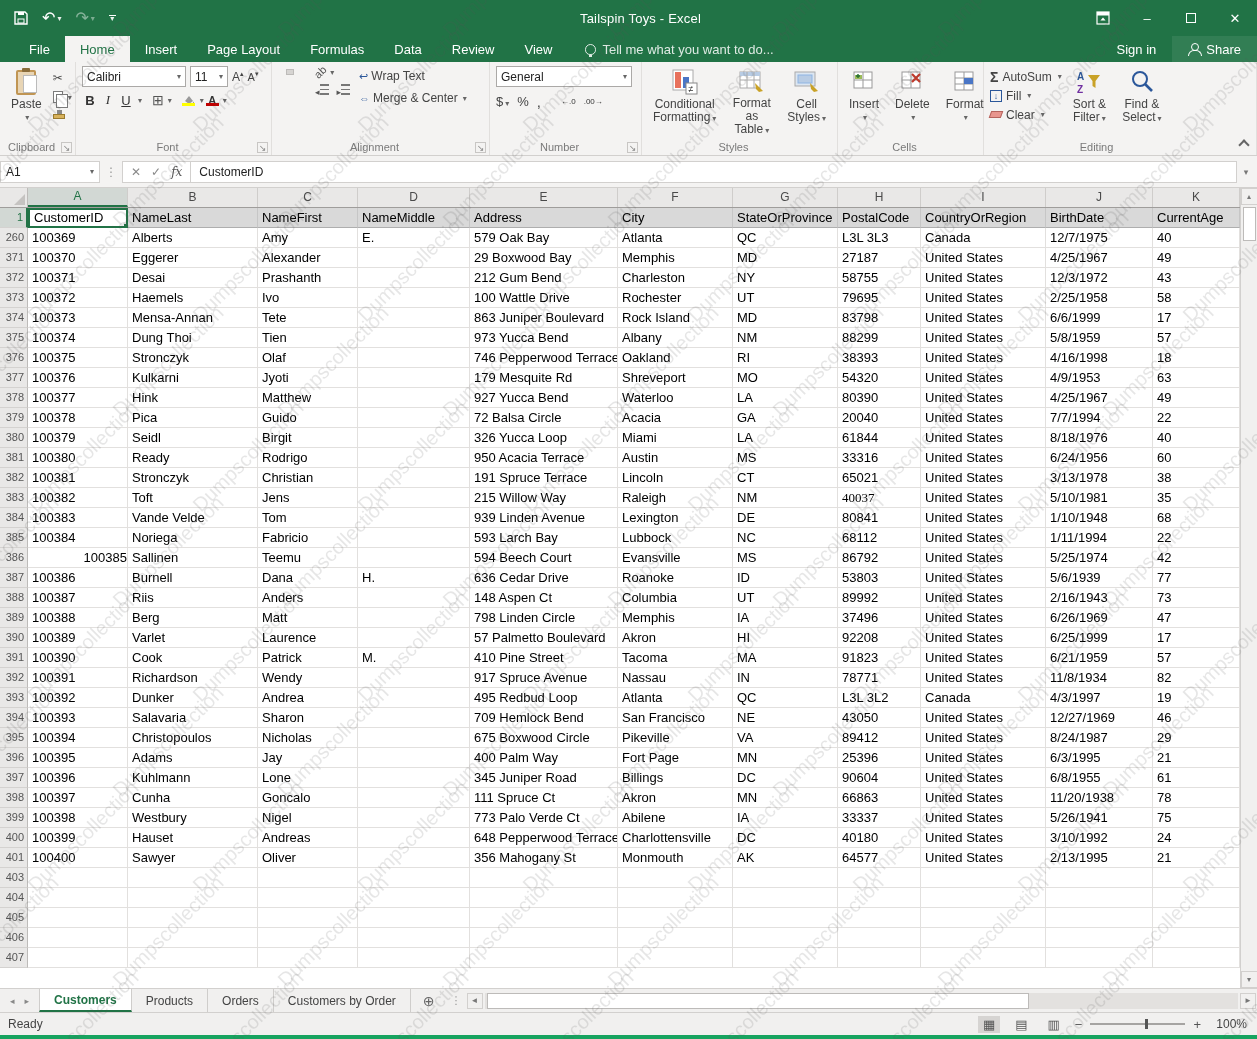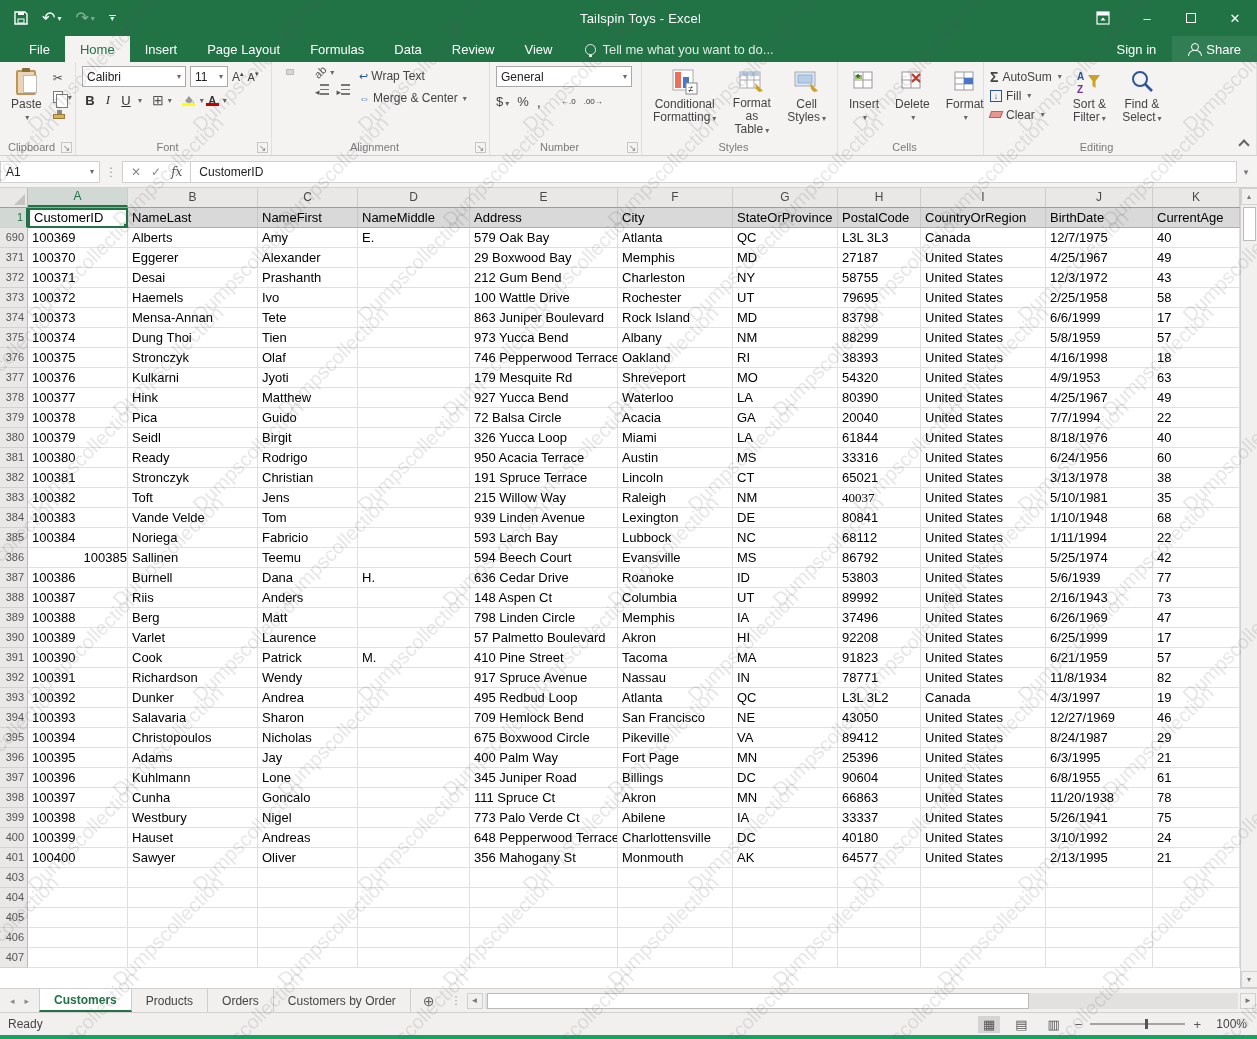--- a/index.html
+++ b/index.html
@@ -497,21 +497,21 @@
           <div class="cell" style="width: 112px;">NameMiddle</div>
           <div class="cell" style="width: 148px;">Address</div>
           <div class="cell" style="width: 115px;">City</div>
           <div class="cell" style="width: 105px;">StateOrProvince</div>
           <div class="cell" style="width: 83px;">PostalCode</div>
           <div class="cell" style="width: 125px;">CountryOrRegion</div>
           <div class="cell" style="width: 107px;">BirthDate</div>
           <div class="cell" style="width: 87px;">CurrentAge</div>
         </div>
         <div class="grow">
-          <div class="rowh">690</div>
+          <div class="rowh">260</div>
           <div class="cell" style="width: 100px;">100369</div>
           <div class="cell" style="width: 130px;">Alberts</div>
           <div class="cell" style="width: 100px;">Amy</div>
           <div class="cell" style="width: 112px;">E.</div>
           <div class="cell" style="width: 148px;">579 Oak Bay</div>
           <div class="cell" style="width: 115px;">Atlanta</div>
           <div class="cell" style="width: 105px;">QC</div>
           <div class="cell" style="width: 83px;">L3L 3L3</div>
           <div class="cell" style="width: 125px;">Canada</div>
           <div class="cell" style="width: 107px;">12/7/1975</div>

